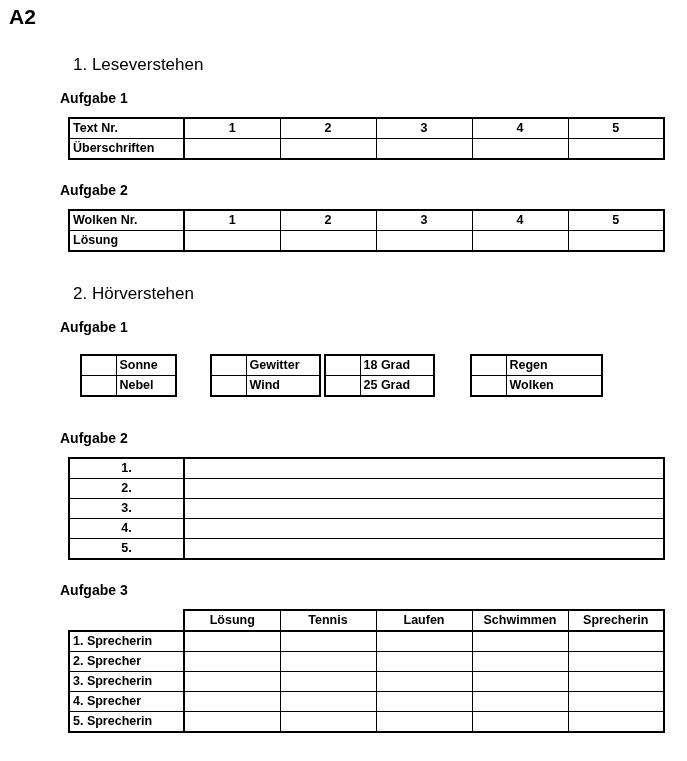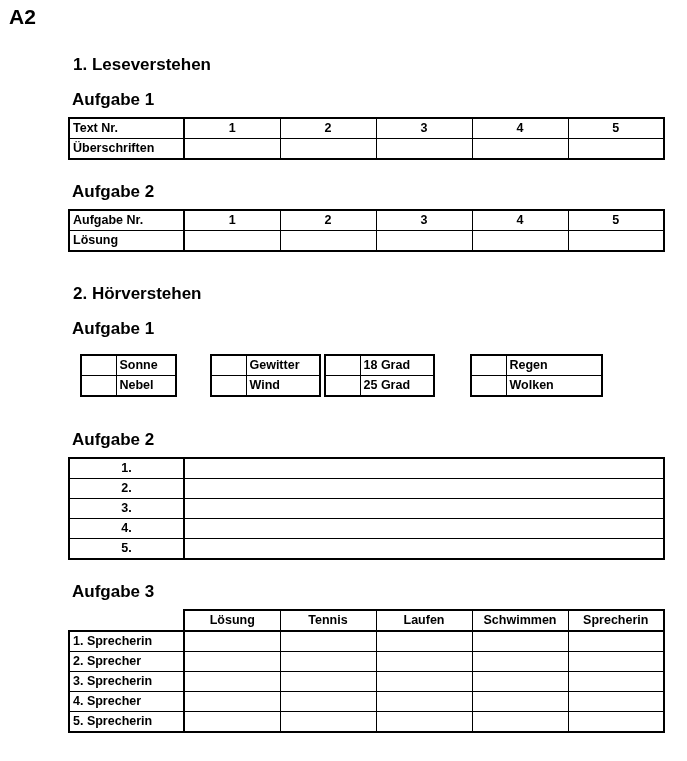--- a/index.html
+++ b/index.html
@@ -2,22 +2,22 @@
 <html><head>
 <meta charset="utf-8">
 <style>
   html, body { margin: 0; padding: 0; background: #ffffff; }
   body {
     width: 687px; height: 761px; position: relative; overflow: hidden;
     font-family: "Liberation Sans", sans-serif; color: #000;
   }
   .abs { position: absolute; }
   .a2 { left: 9px; top: 5px; font-size: 21px; font-weight: bold; }
-  .h1 { font-size: 17px; font-weight: bold; left: 73px; }
-  .h2 { font-size: 17px; font-weight: bold; left: 72px; }
+  .h1 { font-size: 17px; font-weight: normal; left: 73px; }
+  .h2 { font-size: 14px; font-weight: bold; left: 60px; }
 
   table { border-collapse: collapse; position: absolute; table-layout: fixed; }
   td { padding: 0 0 0 3px; font-size: 12.5px; font-weight: bold; height: 19px; line-height: 19px;
        border: 1px solid #000; white-space: nowrap; overflow: hidden; }
   td.c { text-align: center; padding-left: 0; }
   .outer { border: 2px solid #000; }
   .thickR { border-right: 2px solid #000; }
   .thickB { border-bottom: 2px solid #000; }
   .thickT { border-top: 2px solid #000; }
   .thickL { border-left: 2px solid #000; }
@@ -66,21 +66,21 @@
   <colgroup>
       <col style="width:115px">
       <col>
       <col>
       <col>
       <col>
       <col>
     </colgroup>
   <tbody>
       <tr>
-    <td class="thickR">Aufgabe Nr.</td>
+    <td class="thickR">Wolken Nr.</td>
     <td class="c">1</td>
     <td class="c">2</td>
     <td class="c">3</td>
     <td class="c">4</td>
     <td class="c">5</td>
   </tr>
   <tr>
     <td class="thickR">Lösung</td>
     <td></td>
     <td></td>

